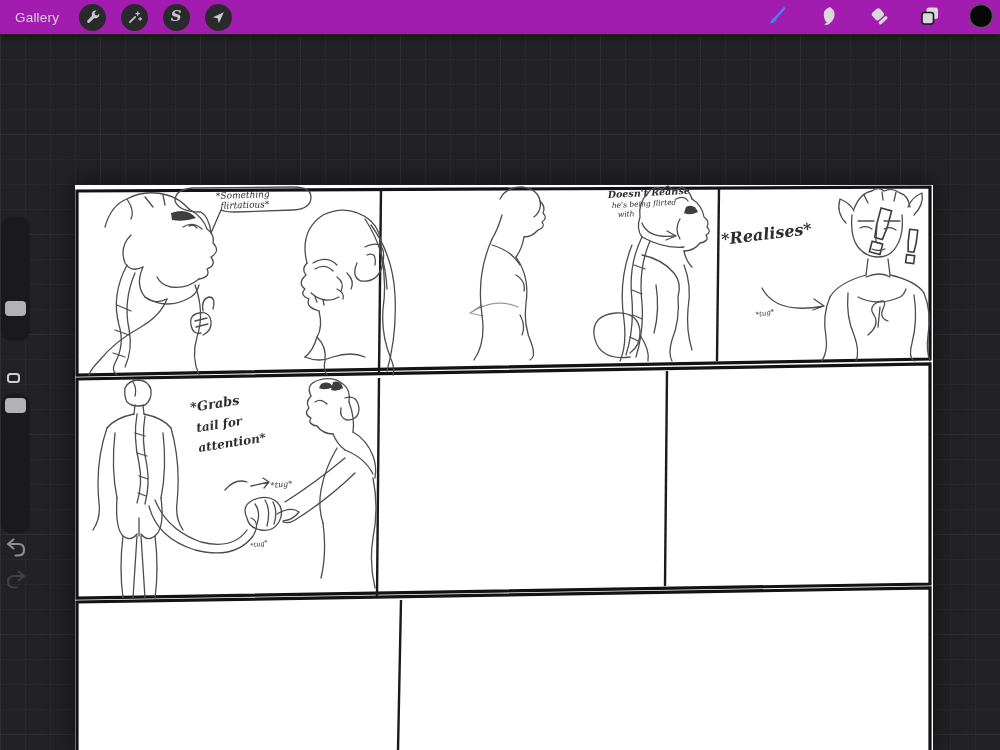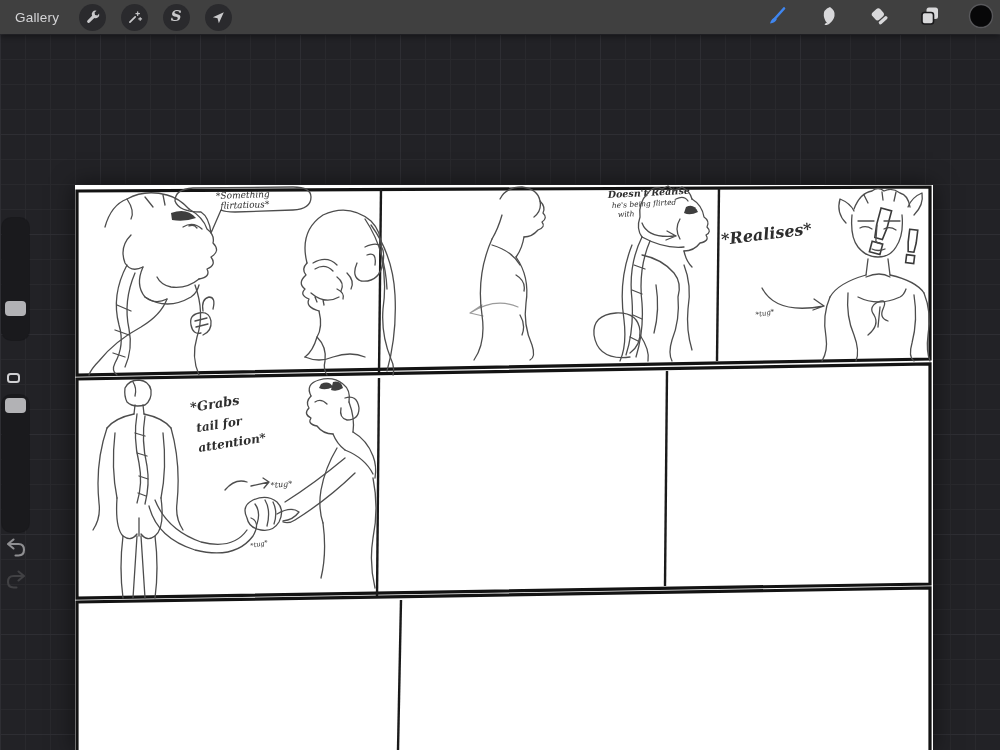--- a/index.html
+++ b/index.html
@@ -11,21 +11,21 @@
       linear-gradient(#2e2e33 1px, transparent 1px),
       linear-gradient(90deg, #2e2e33 1px, transparent 1px),
       linear-gradient(#29292d 1px, transparent 1px),
       linear-gradient(90deg, #29292d 1px, transparent 1px);
     background-size:100px 100px,100px 100px,25px 25px,25px 25px;
     background-position:0 34px,0 34px,0 34px,0 34px;
   }
   
   .topbar{
     position:absolute;left:0;top:0;width:1000px;height:34px;
-    background:#404040;display:flex;align-items:center;
+    background:#a21caf;display:flex;align-items:center;
     box-shadow:0 2px 6px rgba(0,0,0,.45);z-index:10;
   }
   .gallery{color:#d5d5d7;font-size:13.5px;margin-left:15px;margin-right:12px;letter-spacing:.2px;}
   .circle-btn{
     width:27px;height:27px;border-radius:50%;background:#2a2a2d;border:none;
     margin:0 7.5px;display:flex;align-items:center;justify-content:center;
     padding:0;cursor:pointer;
   }
   .circle-btn svg{display:block;}
   .s-glyph{font-family:"DejaVu Serif",serif;font-style:italic;font-weight:bold;

